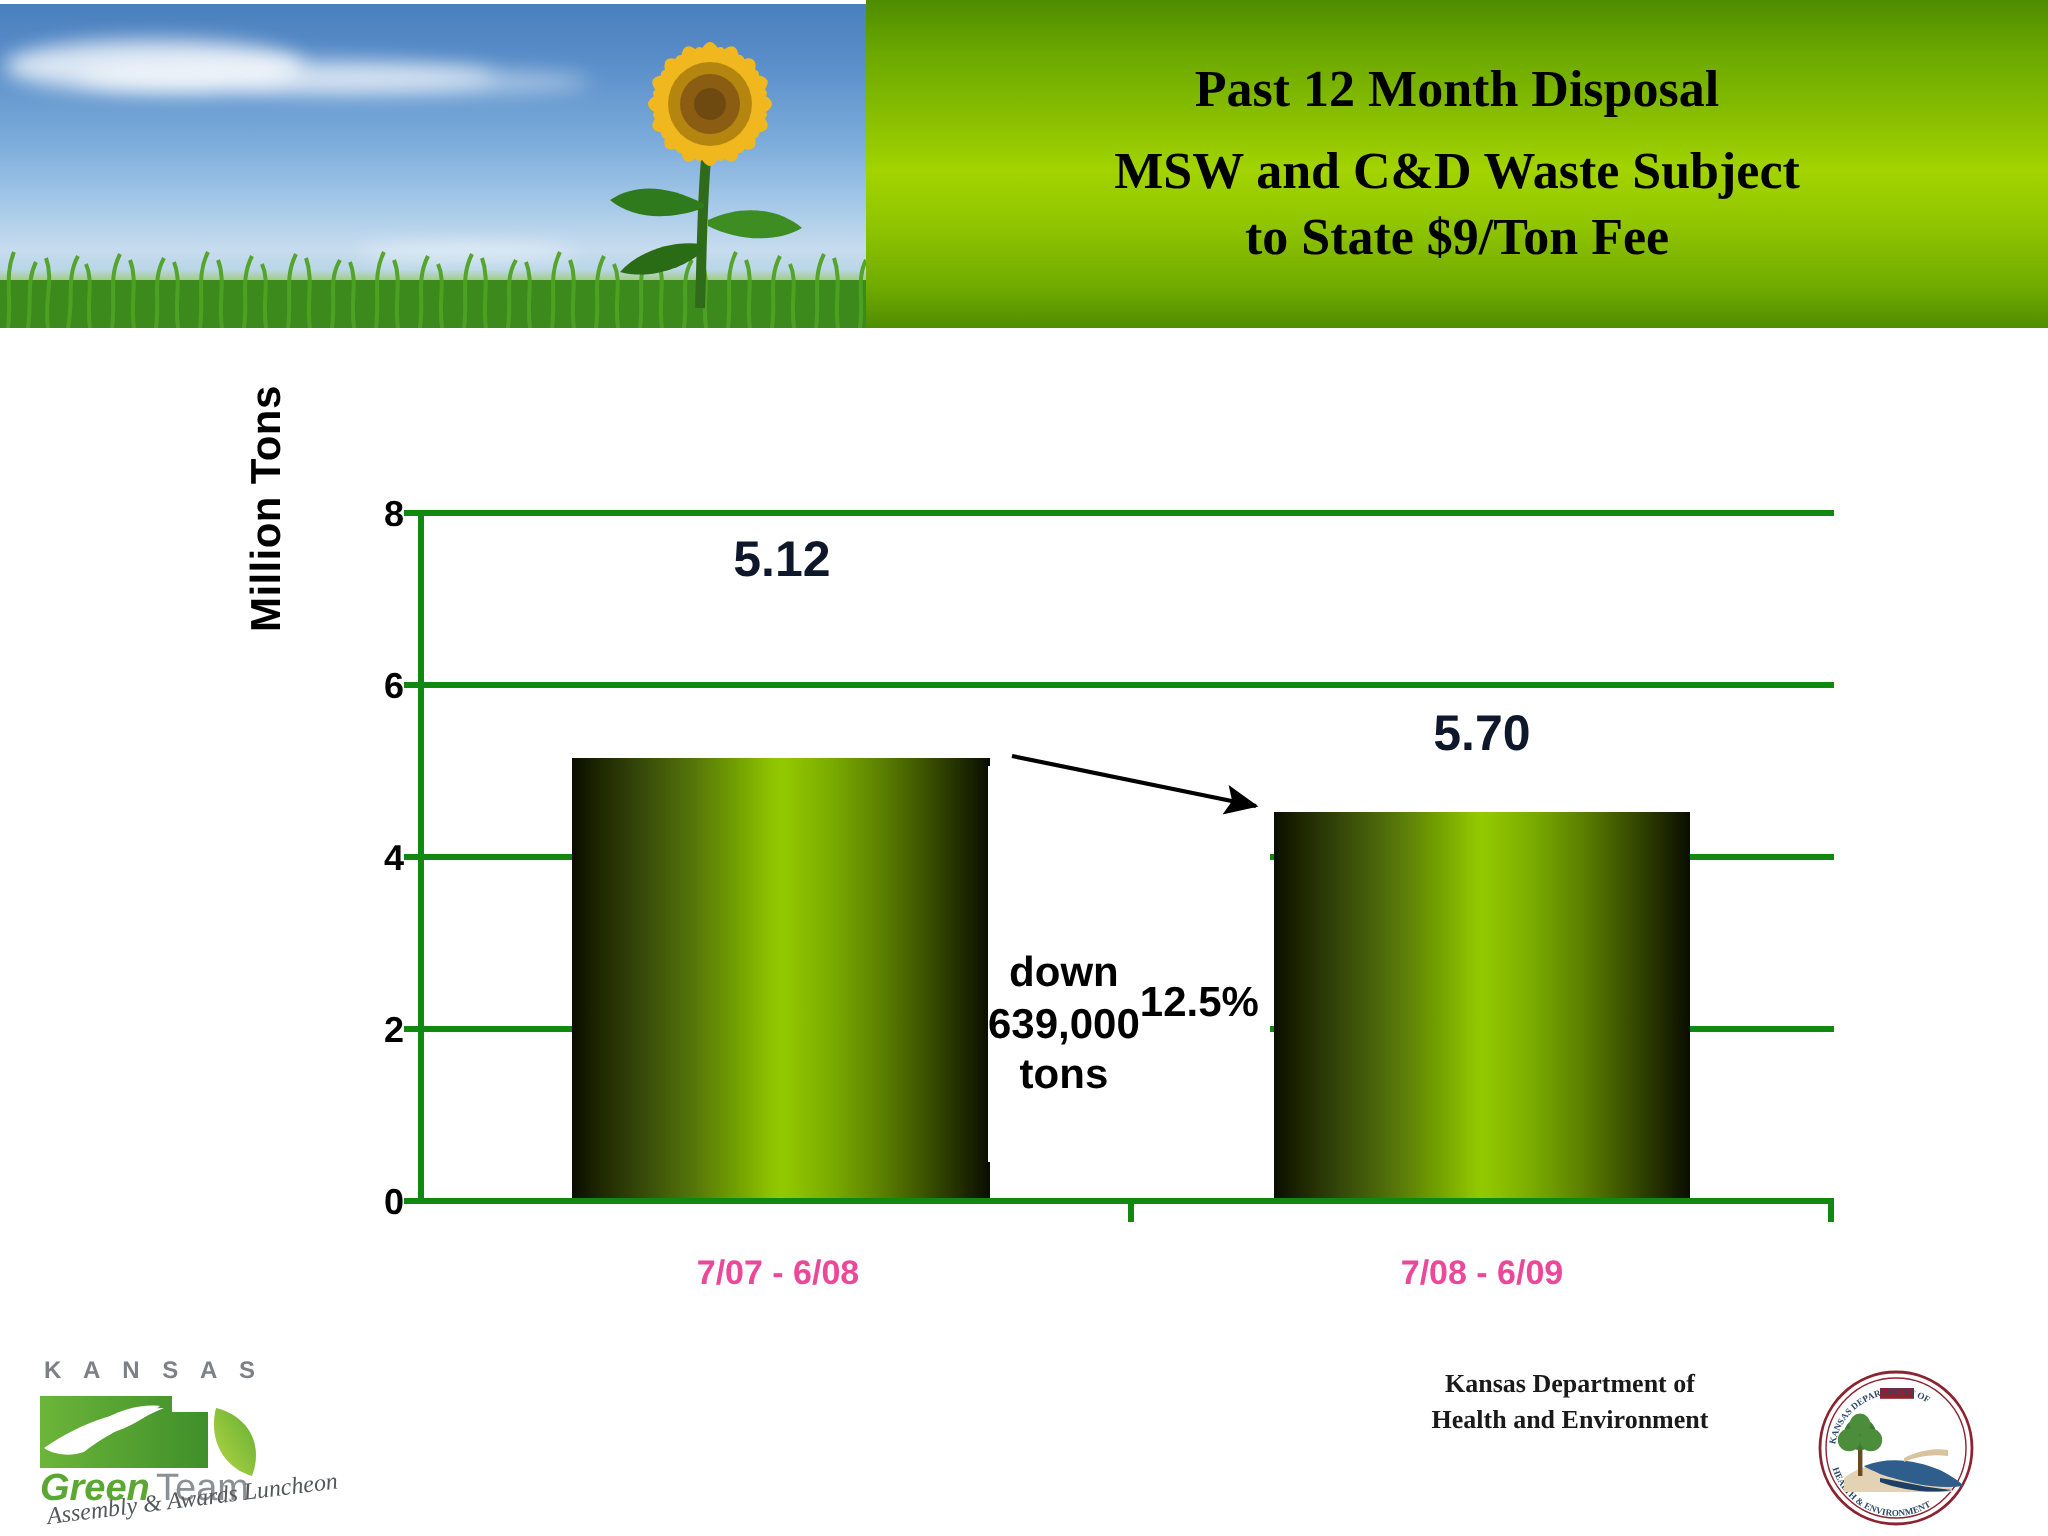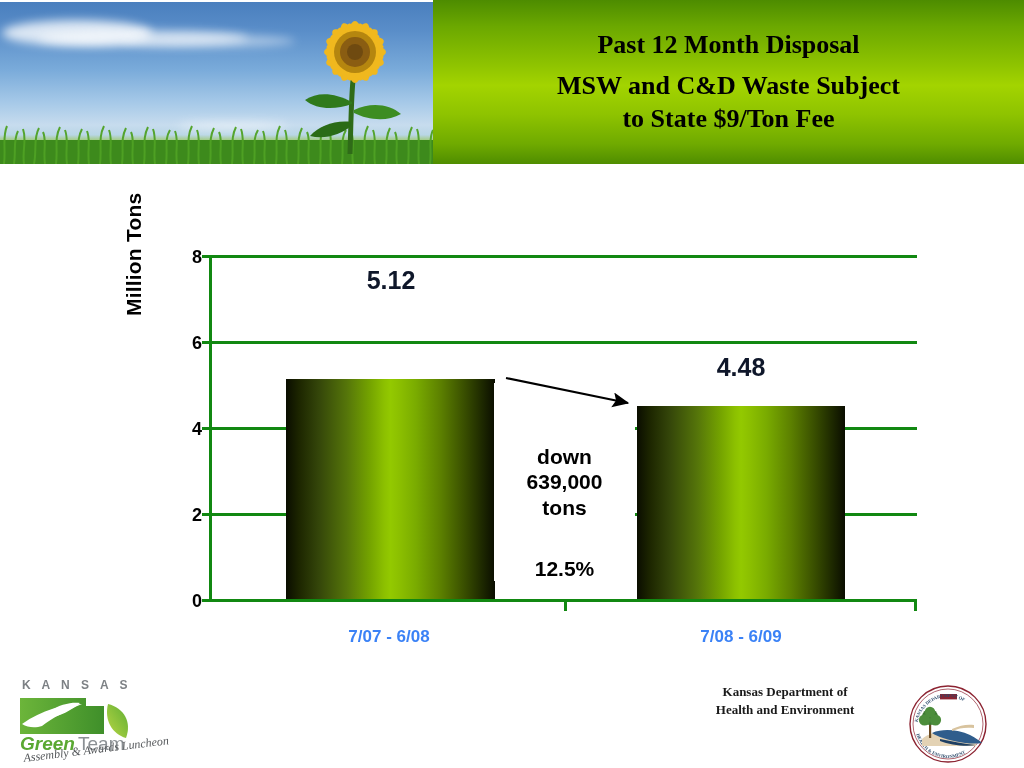--- a/index.html
+++ b/index.html
@@ -68,29 +68,29 @@
       #8cc000 47%, #93c900 50%, #8cc000 54%, #7aac00 62%,
       #5c8000 74%, #3a5000 85%, #1d2800 94%, #0a0d00 100%);
   }
 
   .datalabel {
     position: absolute; font-size: 25px; font-weight: bold; color: #0f172a;
     text-align: center; white-space: nowrap; line-height: 1;
   }
 
   .xcat-label {
-    position: absolute; font-size: 17px; font-weight: bold; color: #3b82f6;
+    position: absolute; font-size: 17px; font-weight: bold; color: #ec4899;
     text-align: center; white-space: nowrap; line-height: 1;
   }
 
   
   #annotation {
     position: absolute; left: 494px; top: 207px; width: 141px; height: 198px;
     background: #ffffff;
-    display: flex; flex-direction: column; align-items: center;
+    display: flex; flex-direction: row; align-items: center;
   }
   #annotation .ann-main {
     margin-top: 61px; font-size: 21px; font-weight: bold; color: #000;
     line-height: 1.21; text-align: center;
   }
   #annotation .ann-pct {
     margin-top: 38px; font-size: 21px; font-weight: bold; color: #000;
     text-align: right; line-height: 1;
   }
   #arrow-svg { position: absolute; left: 498px; top: 192px; width: 148px; height: 46px; }
@@ -227,21 +227,21 @@
       <div class="axis-tick" style="top:344px;"></div>
 
       <div class="axis-tick-x" style="left:352px;"></div>
       <div class="axis-tick-x" style="left:702px;"></div>
 
       <div class="bar" style="left:74px;  width:209px; height:220px;"></div>
       <div class="bar" style="left:425px; width:208px; height:193px;"></div>
     </div>
 
     <div class="datalabel" style="left:296px; top:92px; width:190px;">5.12</div>
-    <div class="datalabel" style="left:637px; top:179px; width:208px;">4.48</div>
+    <div class="datalabel" style="left:637px; top:179px; width:208px;">5.70</div>
 
     <div id="annotation">
       <div class="ann-main">
         <div>down</div>
         <div>639,000</div>
         <div>tons</div>
       </div>
       <div class="ann-pct">12.5%</div>
     </div>
 

